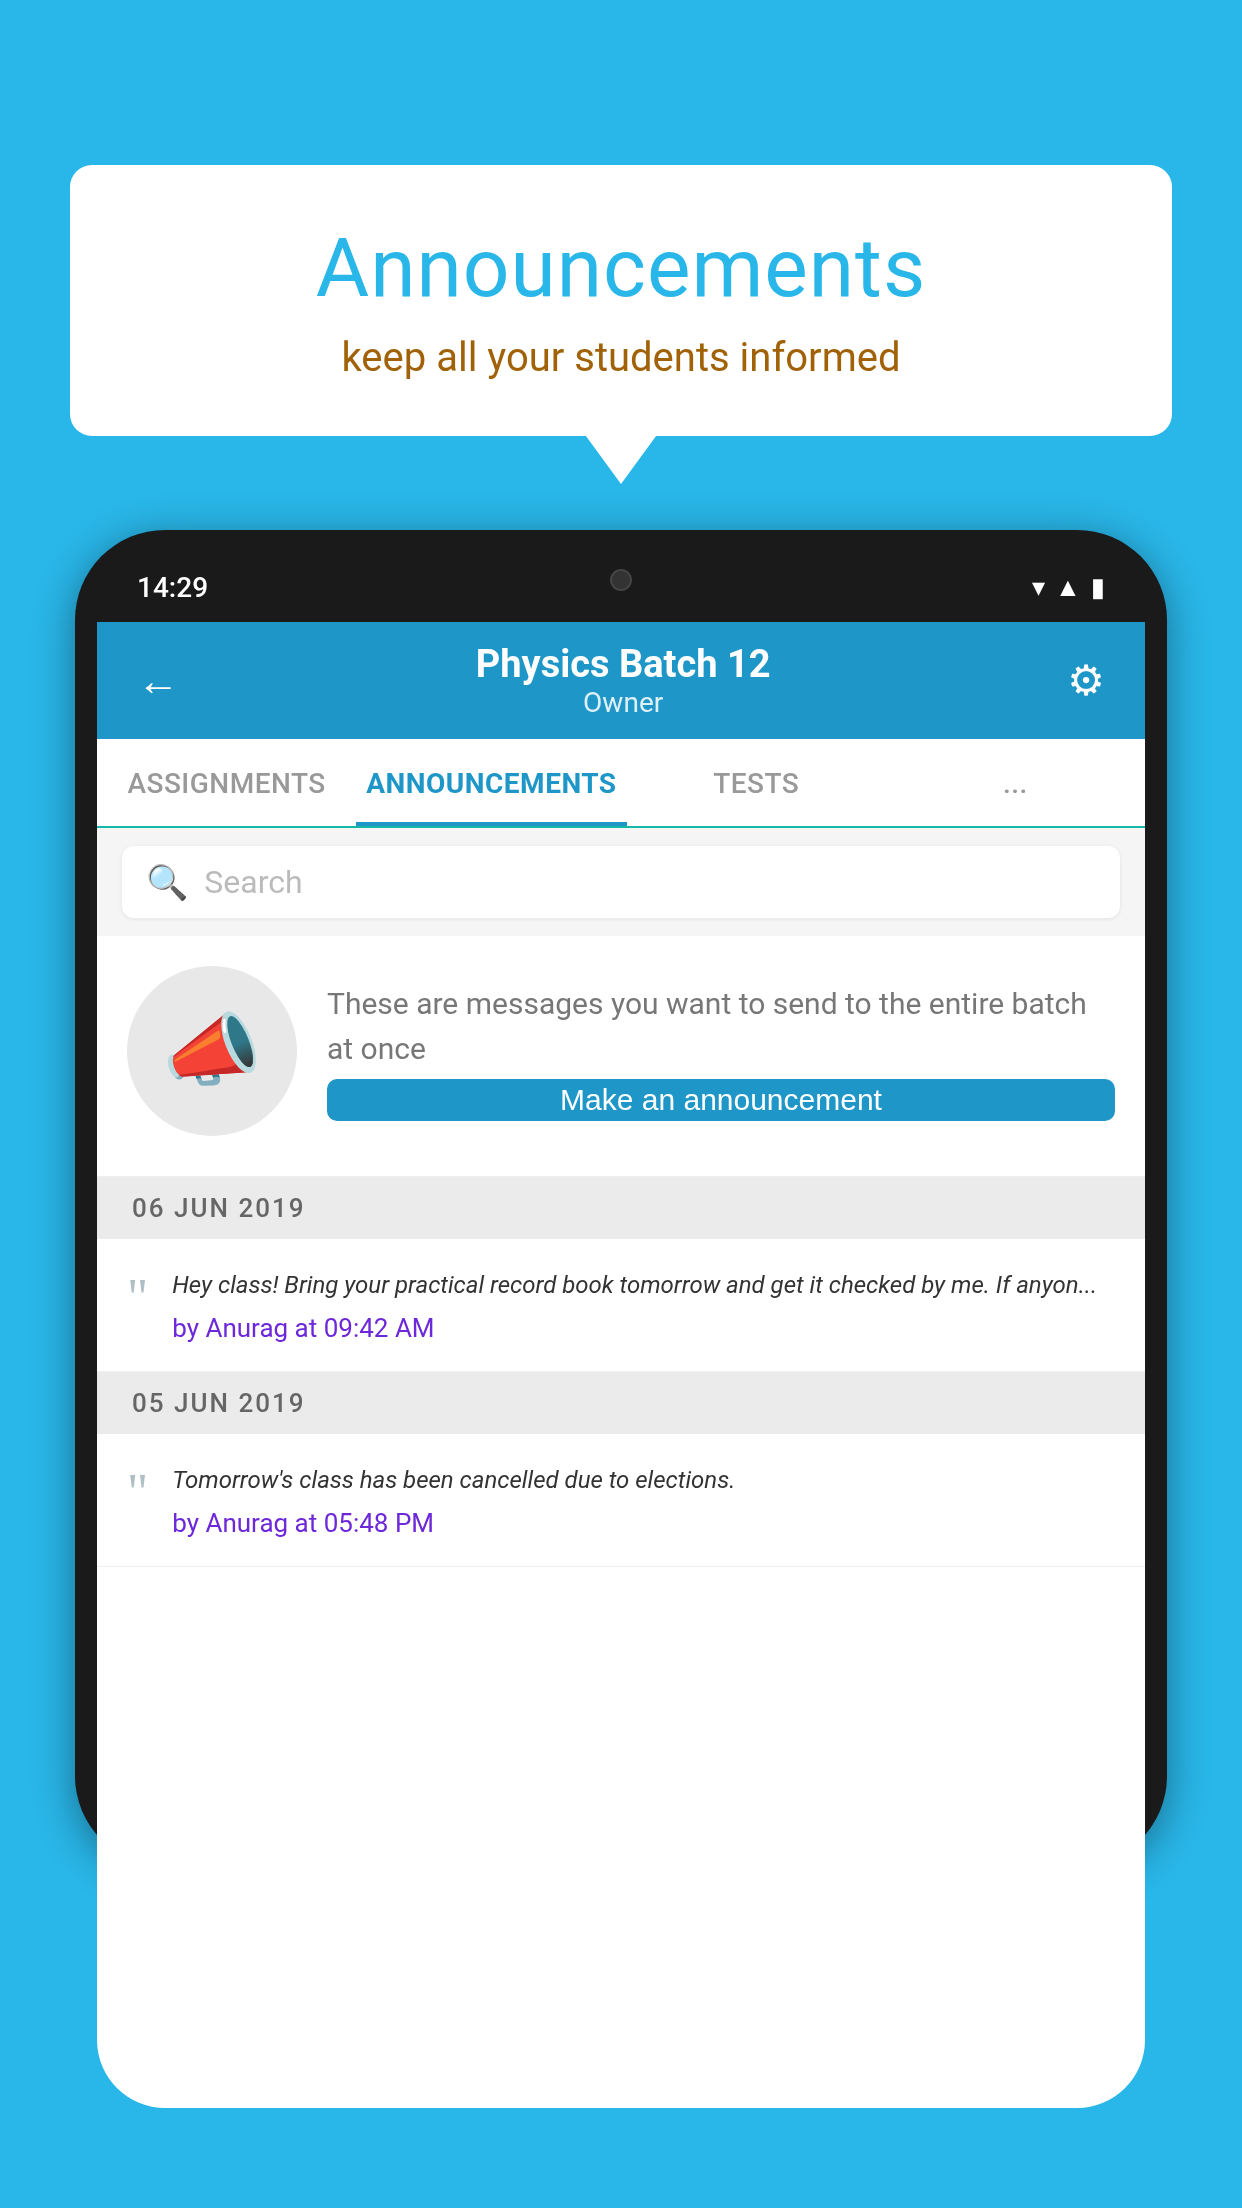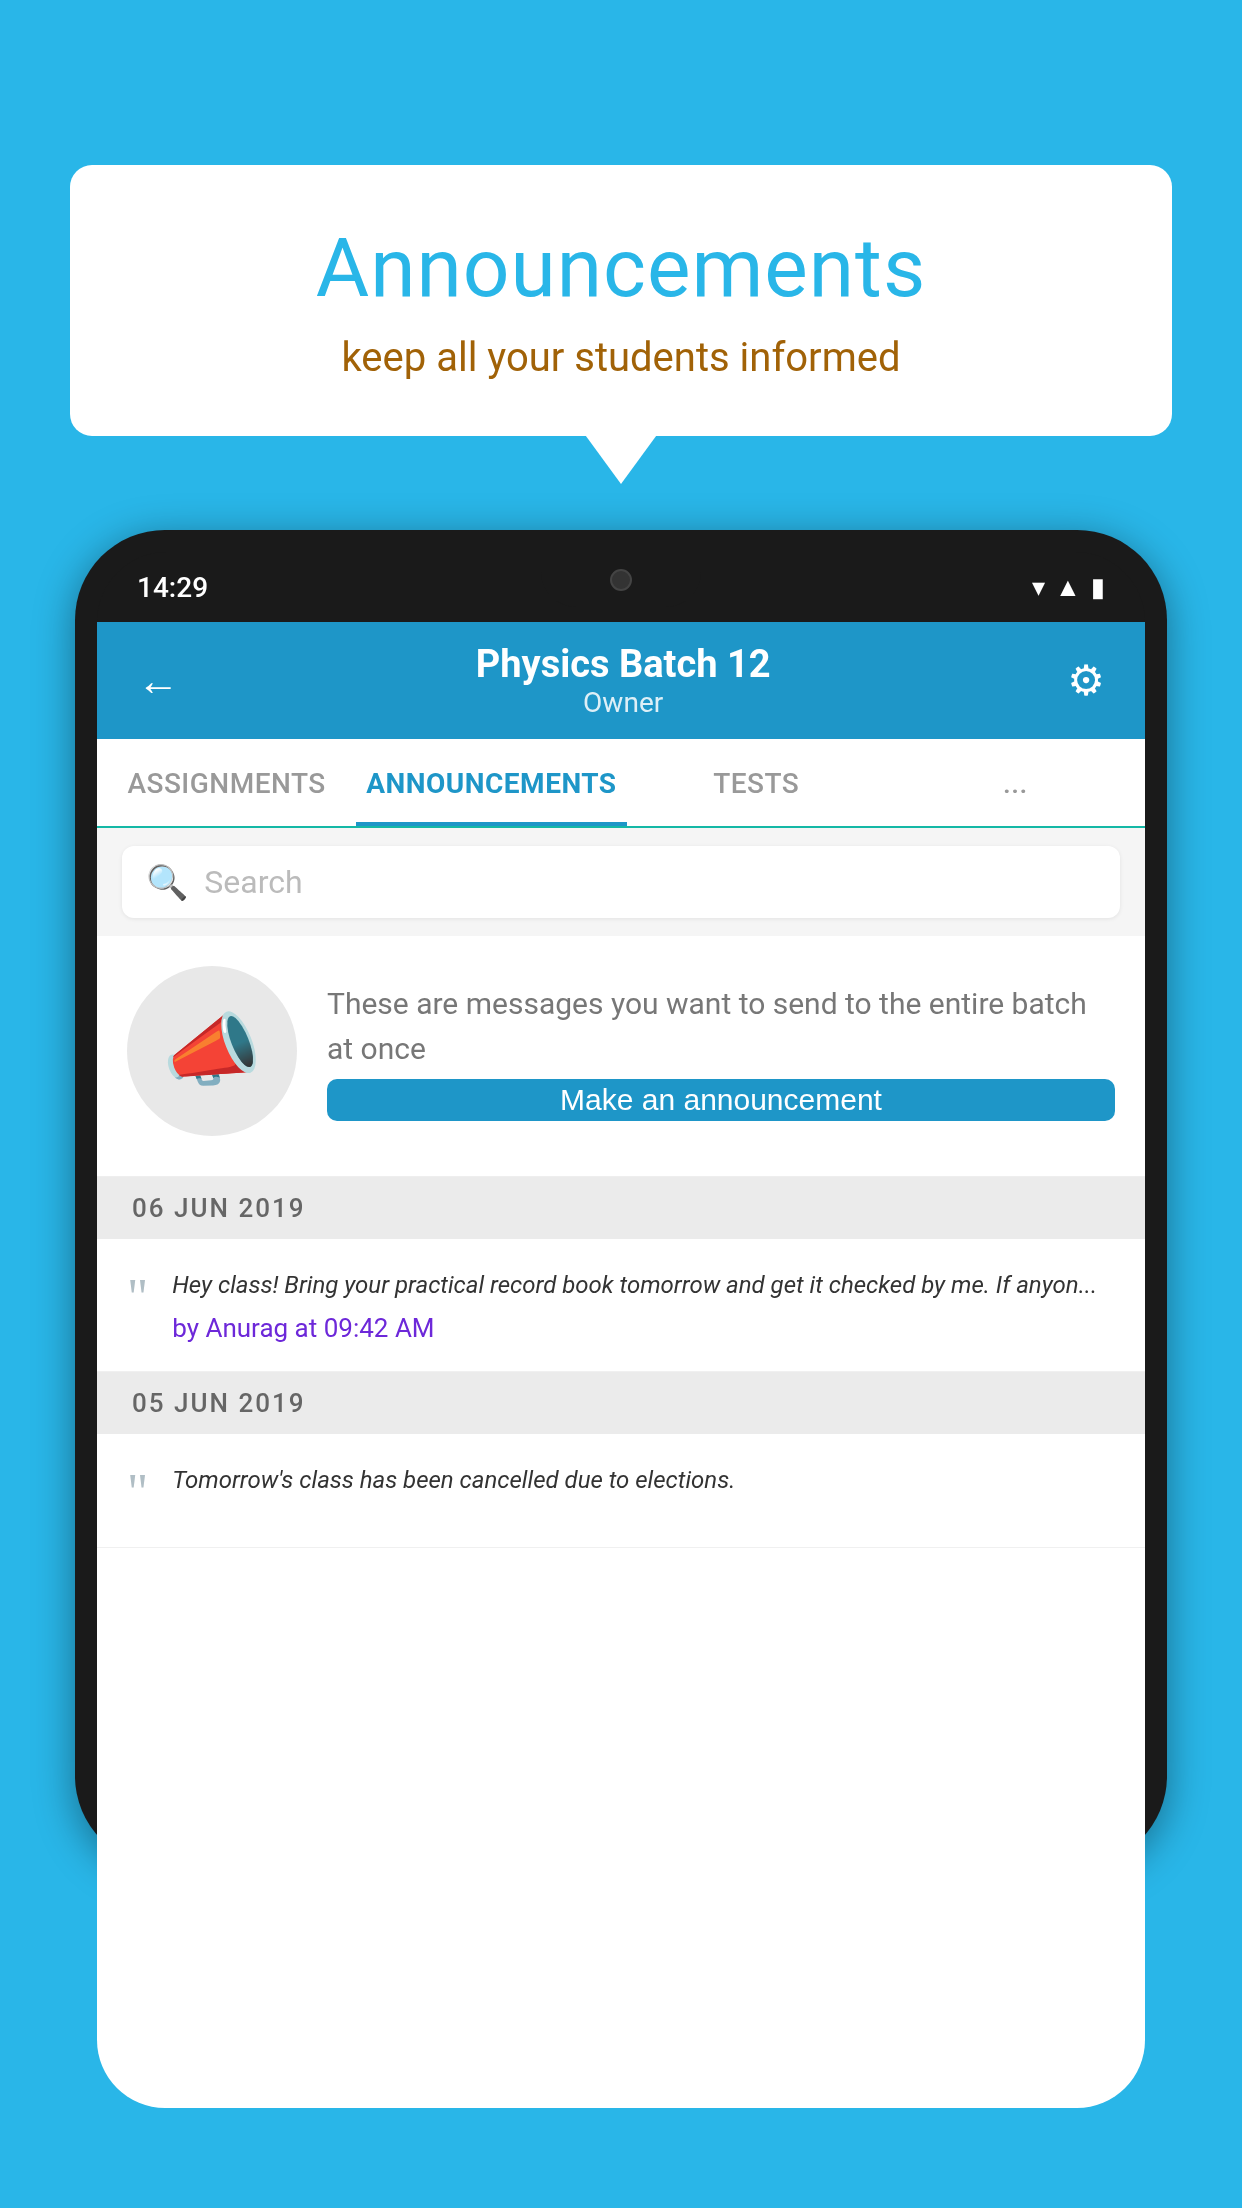--- a/index.html
+++ b/index.html
@@ -389,18 +389,19 @@
           <div class="announcement-meta">by Anurag at 09:42 AM</div>
         </div>
       </div>
 
       <div class="date-section-header">05  JUN  2019</div>
 
       <div class="announcement-item">
         <div class="quote-icon">"</div>
         <div class="announcement-content">
           <div class="announcement-text">Tomorrow's class has been cancelled due to elections.</div>
+          <div class="announcement-meta">by Anurag at 05:48 PM</div>
         </div>
       </div>
 
     </div>
   </div>
 </div>
 
 </body></html>

